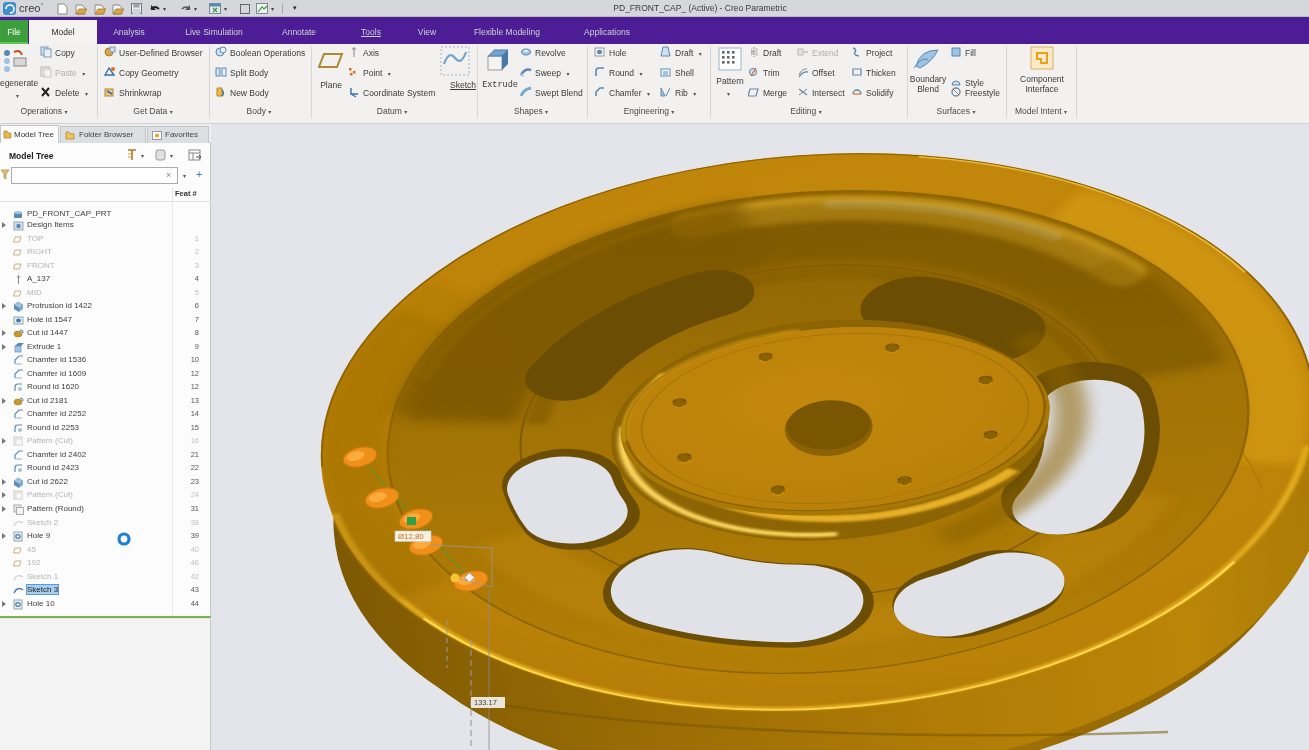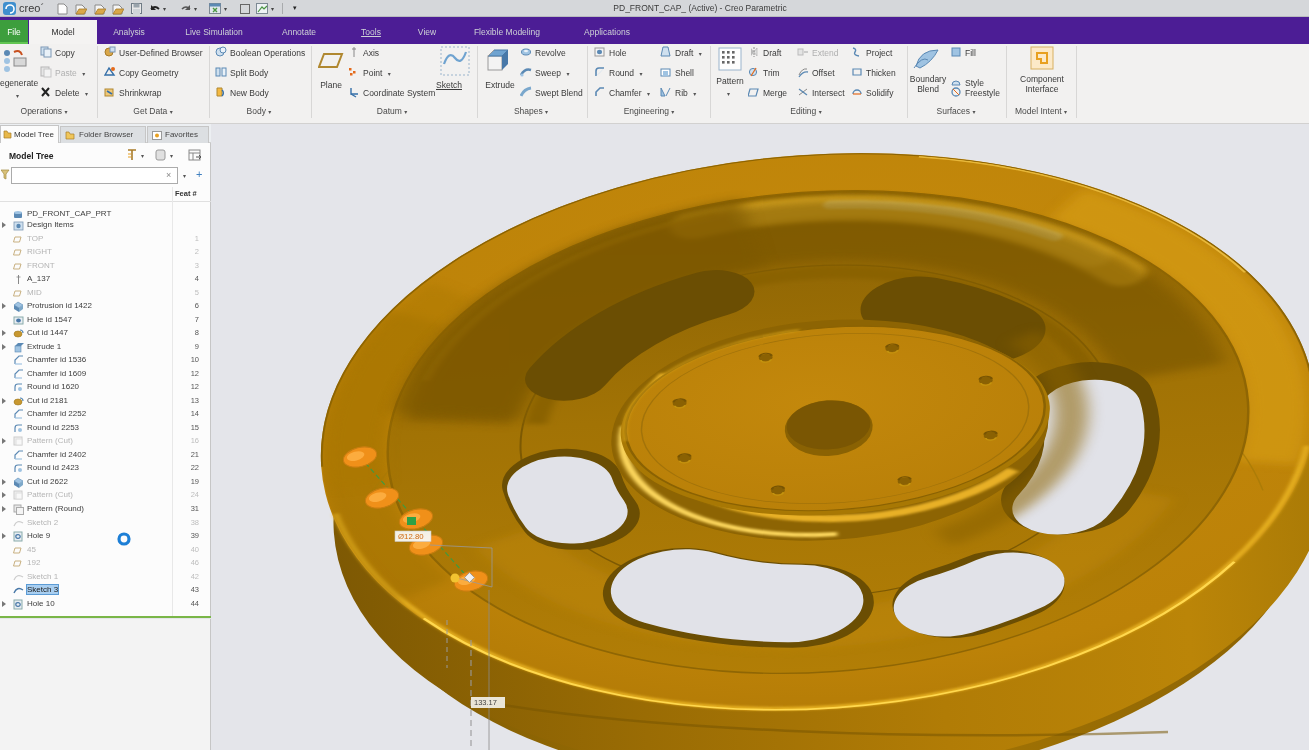--- a/index.html
+++ b/index.html
@@ -163,28 +163,28 @@
         <rect x="2" y="7" width="2.5" height="2.5" fill="#e46a1b"></rect>
       </svg><span>Point</span> <span class="dd">▾</span></div>
 <div class="ri" style="left:348px;top:42px"><svg width="12" height="12">
         <path d="M3 2 V8 H10" stroke="#356fa8" stroke-width="1.4" fill="none"></path>
         <path d="M3 8 L8 11" stroke="#356fa8" stroke-width="1.4"></path>
       </svg><span>Coordinate System</span></div>
 <svg class="abs" style="left:440px;top:2px" width="30" height="30">
       <rect x="1" y="1" width="28" height="28" fill="none" stroke="#9ab4cc" stroke-dasharray="2 2"></rect>
       <path d="M4 18 q5 -14 11 -6 q6 8 11 -6" stroke="#6fa3d0" stroke-width="2.2" fill="none"></path>
     </svg>
-<div class="bigb" style="left:424px;top:36px;width:50px;text-decoration:underline;">Sketch</div>
+<div class="bigb" style="left:438px;top:36px;width:50px;text-decoration:underline;">Sketch</div>
 <svg class="abs" style="left:486px;top:4px" width="26" height="26">
       <rect x="2" y="8" width="14" height="14" fill="#f3f3f3" stroke="#999"></rect>
       <path d="M2 8 l6 -6 h14 l-6 6 z" fill="#6fa3d0" stroke="#4878a8"></path>
       <path d="M16 22 l6 -6 v-14 l-6 6 z" fill="#4878a8"></path>
       <path d="M8 2 l-6 6" stroke="#999"></path>
     </svg>
-<div class="bigb" style="left:478px;top:36px;width:44px;">Extrude</div>
+<div class="bigb" style="left:478px;top:36px;width:44px;font-family:Liberation Mono, monospace;">Extrude</div>
 <div class="ri" style="left:520px;top:2px"><svg width="12" height="12">
         <ellipse cx="6" cy="6" rx="4.5" ry="3" fill="#9fc3e2" stroke="#5b89b4"></ellipse>
         <ellipse cx="6" cy="5" rx="2" ry="1.2" fill="#e9f1f8"></ellipse>
       </svg><span>Revolve</span></div>
 <div class="ri" style="left:520px;top:22px"><svg width="12" height="12">
         <path d="M1 9 Q5 2 11 4" stroke="#5b89b4" stroke-width="2.4" fill="none"></path>
         <circle cx="2" cy="9" r="1.6" fill="#9fc3e2"></circle>
       </svg><span>Sweep</span> <span class="dd">▾</span></div>
 <div class="ri" style="left:520px;top:42px"><svg width="12" height="12">
         <path d="M1 10 Q4 3 11 2" stroke="#7aa7cc" stroke-width="3" fill="none"></path>
@@ -500,21 +500,21 @@
       <span class="fe">22</span>
     </div>
 <div class="trow" style="top:332.9px">
       <span class="arrow"></span>
       <span class="ticon"><svg width="11" height="11">
           <path d="M1 4 l4 -3 l5 3 l-4 3 z" fill="#9fc3e2" stroke="#5b89b4" stroke-width="0.6"></path>
           <path d="M1 4 v4 l5 3 v-4 z" fill="#5b89b4"></path>
           <path d="M10 4 v4 l-4 3 v-4 z" fill="#7da8c9"></path>
         </svg></span>
       <span class="tlabel">Cut id 2622</span>
-      <span class="fe">19</span>
+      <span class="fe">23</span>
     </div>
 <div class="trow g" style="top:346.4px">
       <span class="arrow"></span>
       <span class="ticon"><svg width="11" height="11">
           <rect x="1" y="1" width="8" height="8" fill="#f0f0f0" stroke="#ccc"></rect>
           <rect x="3" y="3" width="6" height="6" fill="#f8f8f8" stroke="#ddd"></rect>
         </svg></span>
       <span class="tlabel">Pattern (Cut)</span>
       <span class="fe">24</span>
     </div>

